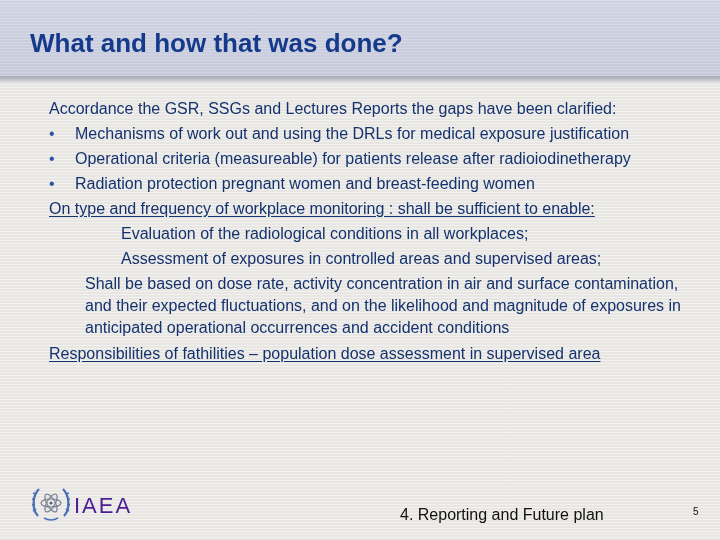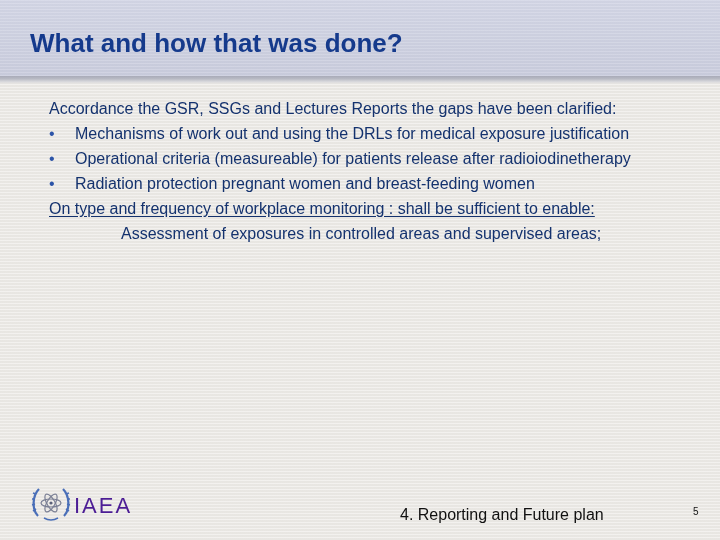--- a/index.html
+++ b/index.html
@@ -66,22 +66,25 @@
   <div class="bullet-row">
     <span class="bullet">•</span>
     <span>Operational criteria (measureable) for patients release after radioiodinetherapy</span>
   </div>
   <div class="bullet-row">
     <span class="bullet">•</span>
     <span>Radiation protection pregnant women and breast-feeding women</span>
   </div>
 
   <div class="line u">On type and frequency of workplace monitoring : shall be sufficient to enable:</div>
+  <div class="line indent1">Evaluation of the radiological conditions in all workplaces;</div>
   <div class="line indent1">Assessment of exposures in controlled areas and supervised areas;</div>
+  <div class="para">Shall be based on dose rate, activity concentration in air and surface contamination, and their expected fluctuations, and on the likelihood and magnitude of exposures in anticipated operational occurrences and accident conditions</div>
 
+  <div class="line u">Responsibilities of fathilities – population dose assessment in supervised area</div>
 </div>
 
 <div class="footer-logo">
   <span>
     <svg width="42" height="40" viewBox="0 0 42 40">
       <g fill="none" stroke="#4a6fb8" stroke-width="1.2">
         <path d="M8 32 C2 26 2 12 9 5" stroke-width="2.2"></path>
         <path d="M34 32 C40 26 40 12 33 5" stroke-width="2.2"></path>
         <path d="M6 10 l-3 -1 M5 15 l-3 0 M5 20 l-3 1 M6 25 l-3 2" stroke-width="1.6"></path>
         <path d="M36 10 l3 -1 M37 15 l3 0 M37 20 l3 1 M36 25 l3 2" stroke-width="1.6"></path>

